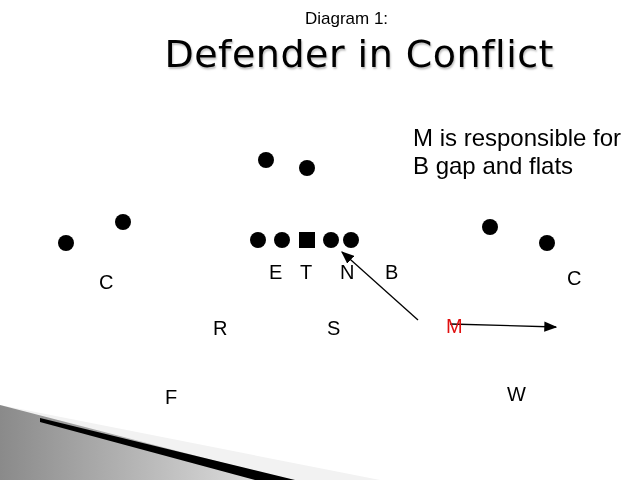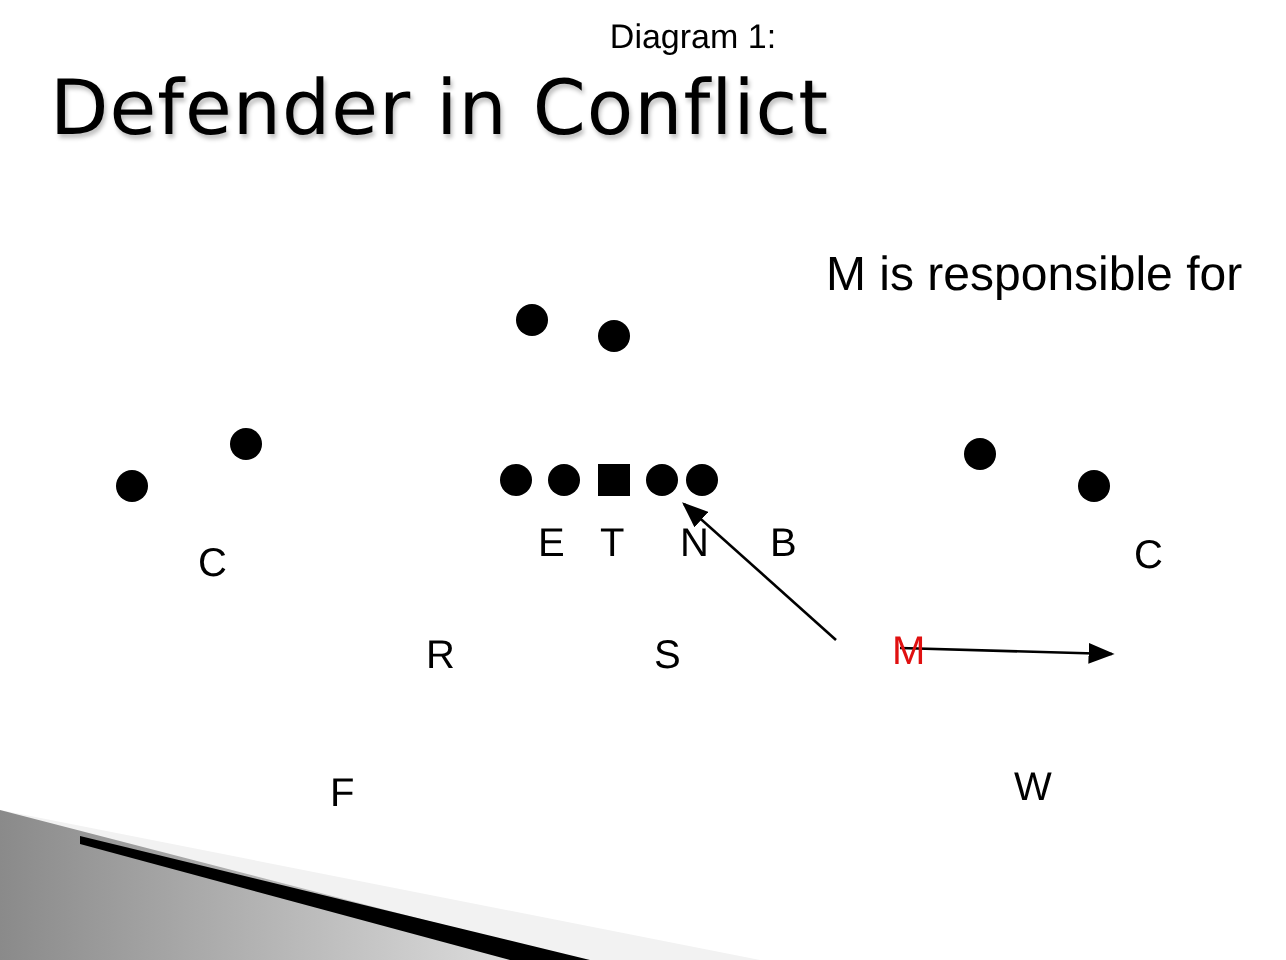--- a/index.html
+++ b/index.html
@@ -1,20 +1,20 @@
 <!DOCTYPE html>
 <html><head>
 <meta charset="utf-8">
 <style>
   html, body { margin: 0; padding: 0; background: #ffffff; }
   body { width: 643px; height: 480px; position: relative; overflow: hidden;
          font-family: "Liberation Sans", sans-serif; color: #000; }
   .abs { position: absolute; padding-left: 25px; }
   .subtitle { left: 0; width: 643px; top: 9px; text-align: center; font-size: 17px; }
-  .title { left: 0; width: 529px; top: 32px; text-align: left; font-size: 38px;
+  .title { left: 0; width: 529px; top: 32px; text-align: right; font-size: 38px;
            font-family: "DejaVu Sans", sans-serif; letter-spacing: 0.5px;
            text-shadow: 1px 2px 2px rgba(0,0,0,0.25); }
   .note { left: 388px; top: 124px; font-size: 24px; line-height: 28px; }
   .lbl { font-size: 20px; line-height: 20px; }
   .lbl.red { color: #e01010; }
   svg.field { position: absolute; left: 0; top: 0; }
 </style>
 </head>
 <body>
 
@@ -55,20 +55,21 @@
       <line x1="418" y1="320" x2="342" y2="252" stroke="#000" stroke-width="1.3" marker-end="url(#arrowhead)"></line>
       <line x1="450" y1="324" x2="556" y2="327" stroke="#000" stroke-width="1.3" marker-end="url(#arrowhead)"></line>
     </g>
 </svg>
 
 <div class="abs subtitle">Diagram 1:</div>
 <div class="abs title">Defender in Conflict</div>
 
 <div class="abs note">
   <div>M is responsible for</div>
+  <div>B gap and flats</div>
 </div>
 
 <div id="labels">
     <div class="abs lbl" style="left: 74px; top: 272px; color: rgb(0, 0, 0);">C</div>
     <div class="abs lbl" style="left: 244px; top: 262px; color: rgb(0, 0, 0);">E</div>
     <div class="abs lbl" style="left: 275px; top: 262px; color: rgb(0, 0, 0);">T</div>
     <div class="abs lbl" style="left: 315px; top: 262px; color: rgb(0, 0, 0);">N</div>
     <div class="abs lbl" style="left: 360px; top: 262px; color: rgb(0, 0, 0);">B</div>
     <div class="abs lbl" style="left: 542px; top: 268px; color: rgb(0, 0, 0);">C</div>
     <div class="abs lbl" style="left: 188px; top: 318px; color: rgb(0, 0, 0);">R</div>

